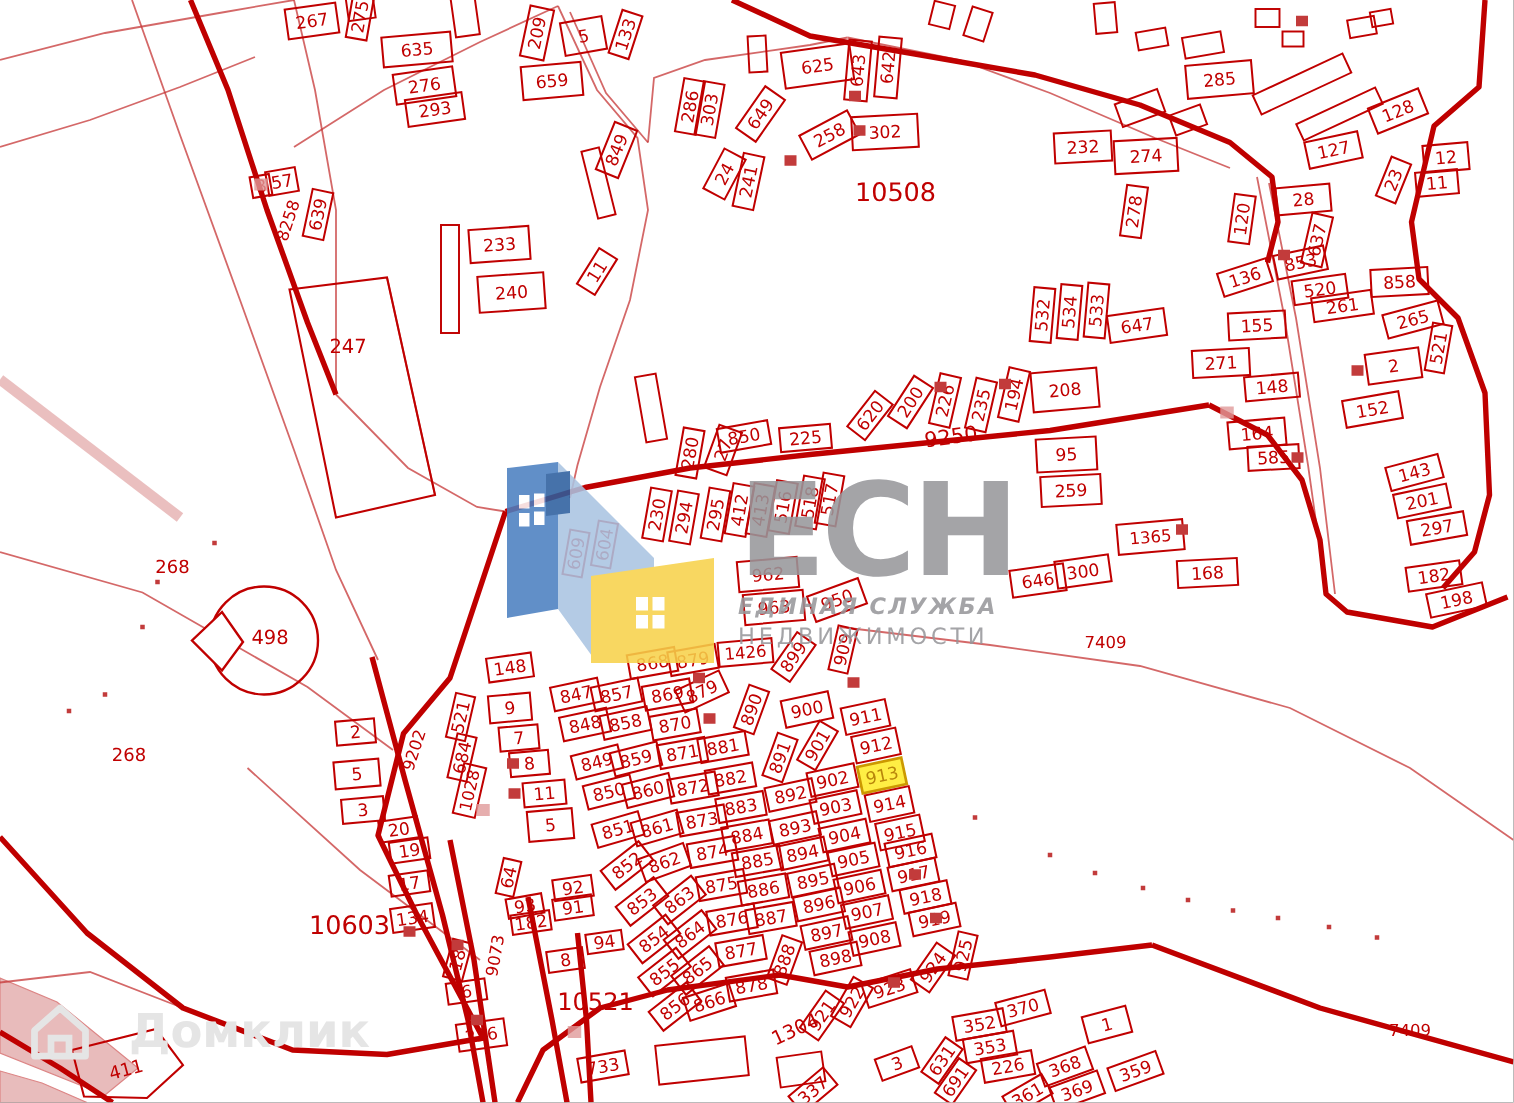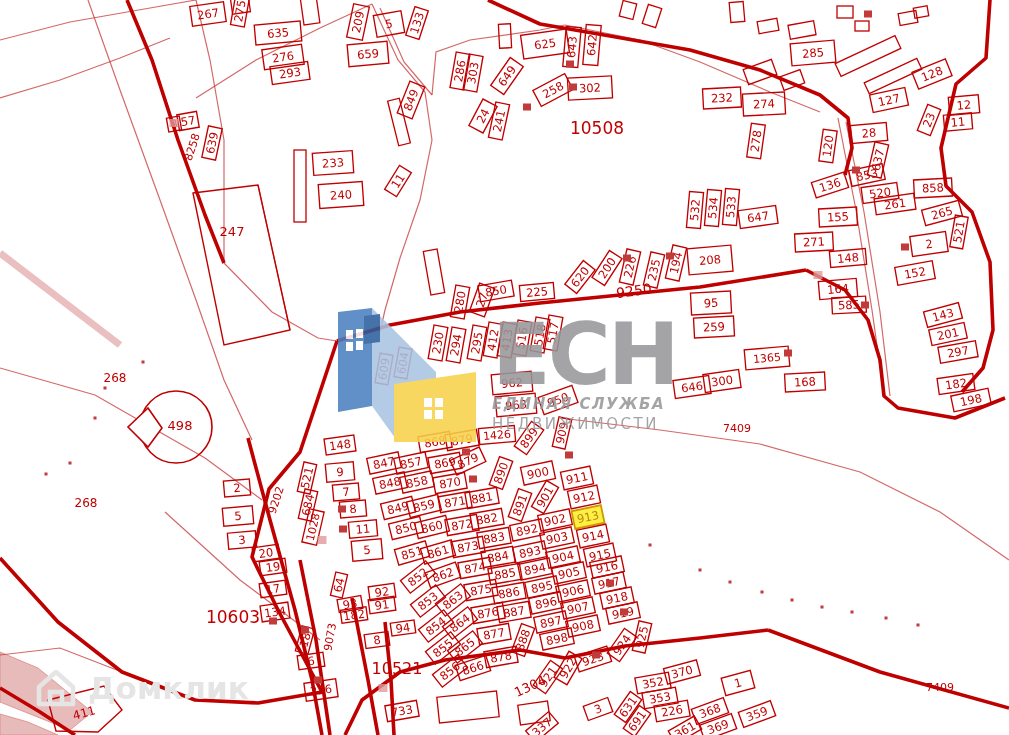--- a/index.html
+++ b/index.html
@@ -8,21 +8,21 @@
   svg text{user-select:none;}
   .plbl{font-family:"DejaVu Sans","Liberation Sans",sans-serif;}
   
   .wm-esn{position:absolute;left:336px;top:294px;display:flex;opacity:.87;pointer-events:none;}
   .esn-logo{width:142px;height:150px;}
   .esn-text{margin-left:14px;margin-top:26px;color:#97979b;}
   .esn-title{font-size:86px;font-weight:bold;line-height:.80;letter-spacing:-3px;}
   .esn-sub1{font-size:15px;font-weight:bold;letter-spacing:1.5px;margin-top:6px;font-style:italic;}
   .esn-sub2{font-size:15px;font-weight:normal;letter-spacing:2.5px;margin-top:2px;}
   
-  .wm-dom{position:absolute;left:34px;top:666px;display:flex;align-items:center;gap:10px;
+  .wm-dom{position:absolute;left:18px;top:666px;display:flex;align-items:center;gap:24px;
           pointer-events:none;}
   .dom-text{font-size:31px;font-weight:bold;}
 </style>
 </head>
 <body>
 
 <div class="stage">
   <svg width="1009" height="735" viewBox="0 0 1009 735" style="position:absolute;left:0;top:0;">
       <polyline points="0,253 120,345" fill="none" stroke="#d98a8a" stroke-width="7" opacity="0.55"></polyline>
       <polygon points="0,652 38,668 92,712 70,730 0,702" fill="#d98f8f" opacity="0.6" stroke="#c63535" stroke-width="0.8"></polygon>

